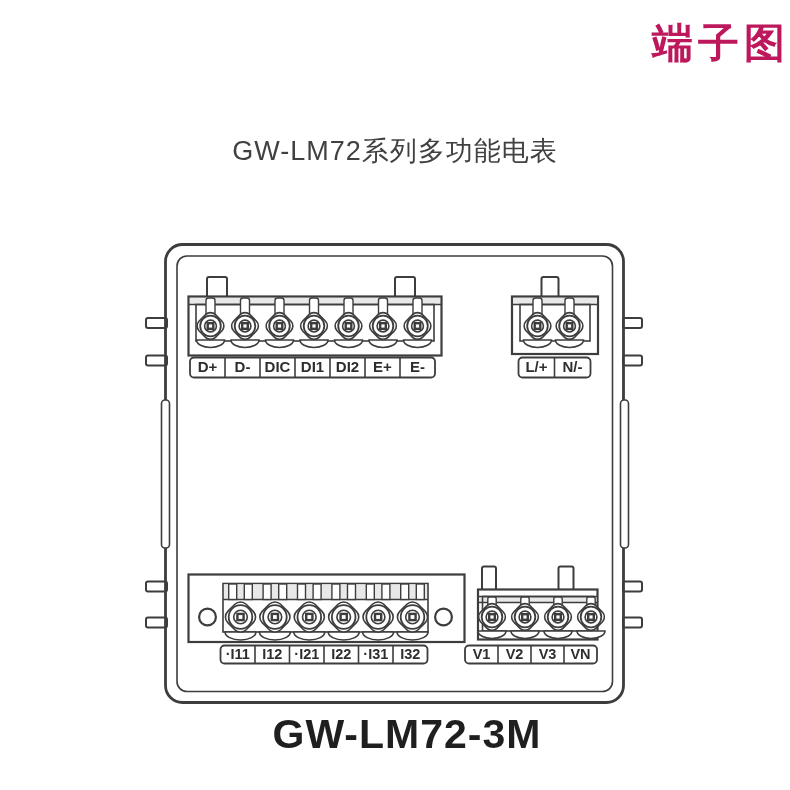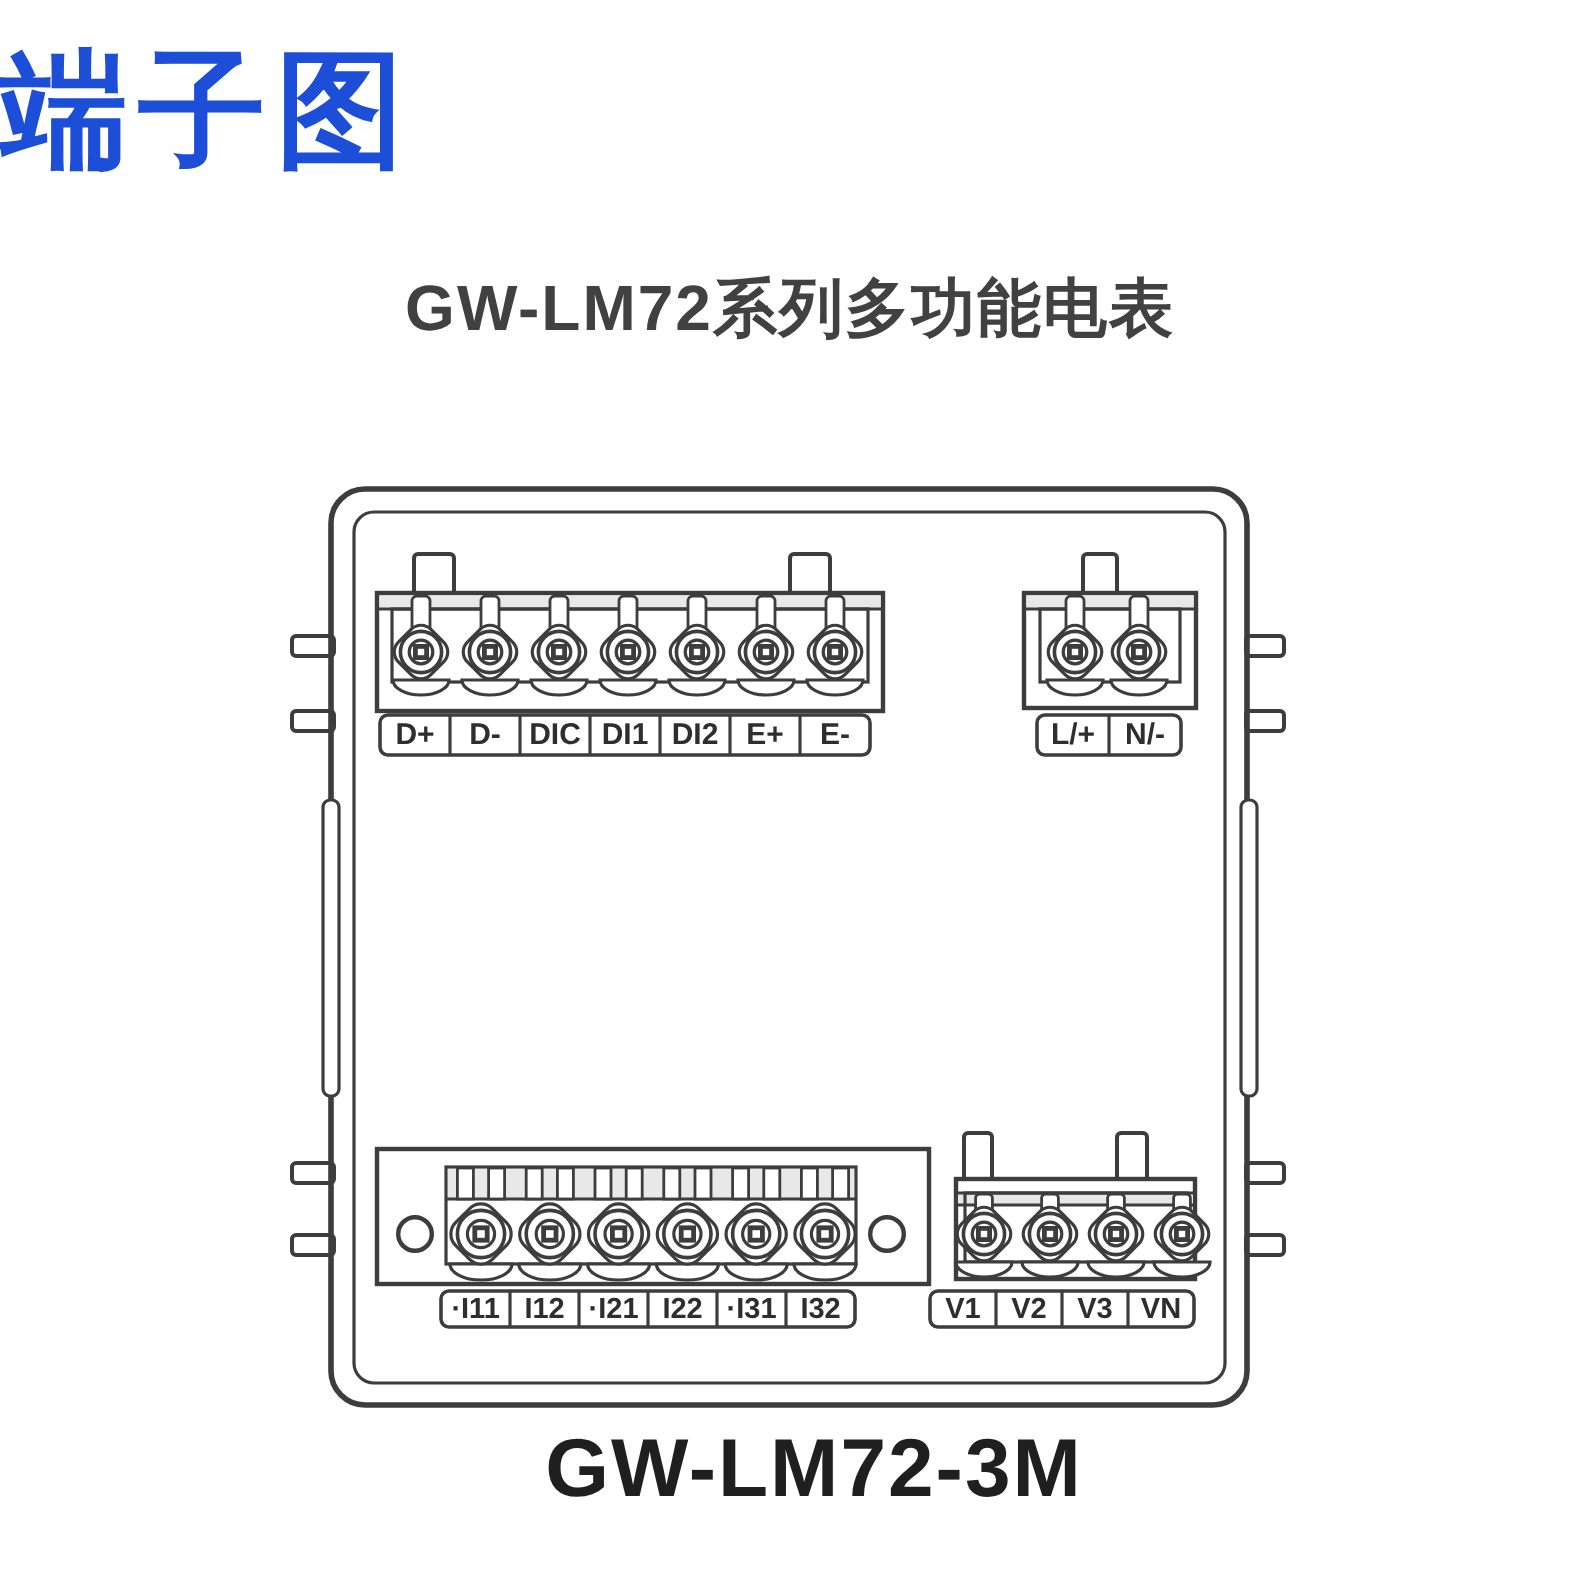--- a/index.html
+++ b/index.html
@@ -1,21 +1,21 @@
 <!DOCTYPE html>
 <html><head>
 <meta charset="utf-8">
 <style>
   html,body{margin:0;padding:0;}
   body{width:790px;height:790px;background:#ffffff;font-family:"Liberation Sans","DejaVu Sans",sans-serif;}
   .page{position:relative;width:790px;height:790px;overflow:hidden;background:#ffffff;}
-  .title{position:absolute;top:22px;left:0;width:100%;text-align:left;
-         font-weight:900;font-size:64px;line-height:1.06;letter-spacing:5px;color:#1d4ed8;}
+  .title{position:absolute;top:22px;left:0;width:100%;text-align:right;
+         font-weight:900;font-size:41px;line-height:1.06;letter-spacing:5px;color:#be185d;}
   .subtitle{position:absolute;top:133px;left:0;width:100%;text-align:center;
-         font-weight:700;font-size:32px;letter-spacing:1px;color:#414141;}
+         font-weight:400;font-size:27px;letter-spacing:1px;color:#414141;}
   .model{position:absolute;top:711px;left:0;width:100%;text-align:center;
          font-weight:700;font-size:41px;letter-spacing:1px;color:#1f1f1f;margin-left:12px;}
   svg.diagram{position:absolute;top:0;left:0;}
   
   .o{fill:#ffffff;stroke:#3d3d3d;}
   .nf{fill:none;stroke:#3d3d3d;}
   .gray{fill:#e8e8e8;stroke:none;}
   .w1{stroke-width:1.4;}
   .w15{stroke-width:1.6;}
   .w17{stroke-width:1.8;}

